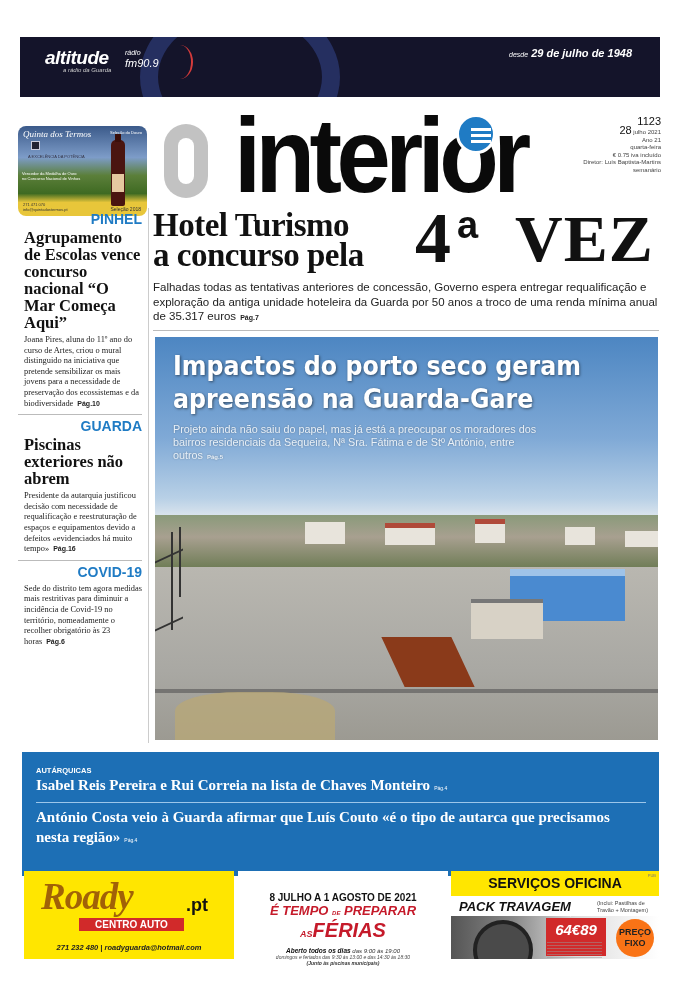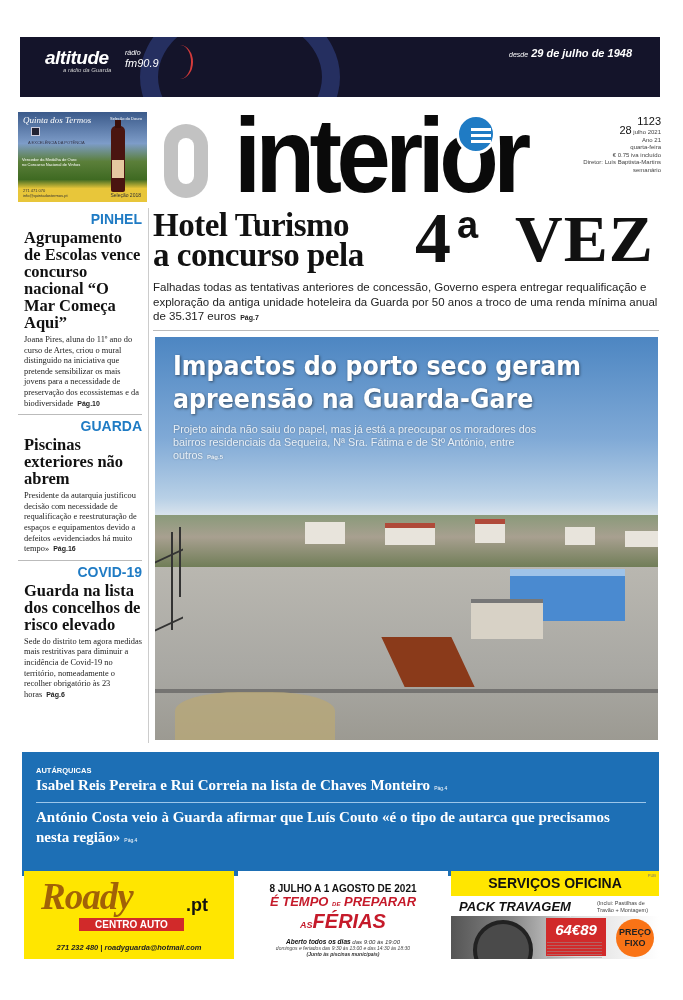--- a/index.html
+++ b/index.html
@@ -18,22 +18,22 @@
   .radio-logo .sub { display: block; font-size: 6px; font-style: italic; margin-left: 18px; margin-top: -2px; color: #ccc; }
   .radio-logo .arcs { position: absolute; left: 122px; top: -2px; width: 26px; height: 34px;
     border-right: 2px solid #d43b3b; border-radius: 50%; }
   .radio-tag { position: absolute; right: 28px; top: 9px; text-align: right; color: #fff; }
   .radio-tag .line1 { font-size: 18px; font-style: italic; white-space: nowrap; }
   .radio-tag .line1 b { font-weight: bold; }
   .radio-tag .line2 { font-size: 11px; font-style: italic; font-weight: bold; margin-top: 1px; }
   .radio-tag .line2 .small { font-size: 7px; font-weight: normal; }
 
   
-  .wine-ad { position: absolute; left: 18px; top: 112px; width: 129px; height: 90px; overflow: hidden;
-    background: linear-gradient(to bottom, #3b5a8a 0%, #7d9cc8 35%, #5b7f3a 55%, #3f6a22 75%, #e8c63a 85%, #e8c63a 100%); }
+  .wine-ad { position: absolute; left: 18px; top: 126px; width: 129px; height: 90px; overflow: hidden;
+    background: linear-gradient(to bottom, #3b5a8a 0%, #7d9cc8 35%, #5b7f3a 55%, #3f6a22 75%, #e8c63a 85%, #e8c63a 100%); border-radius: 8px; }
   .wine-ad .title { position: absolute; left: 5px; top: 3px; color: #fff; font-family: "Liberation Serif", serif; font-style: italic; font-size: 9px; }
   .wine-ad .tag { position: absolute; right: 5px; top: 4px; color: #fff; font-size: 4px; }
   .wine-ad .crest { position: absolute; left: 13px; top: 15px; width: 9px; height: 9px; background: #223; border: 1px solid #ccd; }
   .wine-ad .exc { position: absolute; left: 10px; top: 28px; color: #334; font-size: 4px; }
   .wine-ad .medal { position: absolute; left: 4px; top: 45px; color: #fff; font-size: 4px; line-height: 5px; }
   .wine-ad .bottle { position: absolute; right: 22px; top: 14px; width: 14px; height: 66px; background: #4a1510; border-radius: 5px 5px 2px 2px; }
   .wine-ad .bottle::before { content: ""; position: absolute; left: 4px; top: -6px; width: 6px; height: 8px; background: #3a0f0a; }
   .wine-ad .bottle .label { position: absolute; left: 1px; top: 34px; width: 12px; height: 18px; background: #e5c8a0; }
   .wine-ad .contact { position: absolute; left: 5px; top: 76px; color: #333; font-size: 4px; line-height: 5px; }
   .wine-ad .sel { position: absolute; right: 6px; top: 80px; color: #333; font-size: 5px; }
@@ -102,21 +102,21 @@
   .bb-pag { font-family: "Liberation Sans", sans-serif; font-size: 5px; font-weight: normal; margin-left: 4px; }
 
   
   .ad-roady { position: absolute; left: 24px; top: 871px; width: 210px; height: 88px; background: #ffe600; }
   .roady-logo { position: absolute; left: 17px; top: 4px; font-family: Liberation Serif, serif; font-weight: bold; font-style: italic; font-size: 37px; color: #a16207; letter-spacing: -1px; text-align: right; }
   .roady-pt { position: absolute; left: 162px; top: 24px; font-weight: bold; font-size: 18px; color: #111; }
   .roady-band { position: absolute; left: 55px; top: 47px; width: 105px; height: 13px; background: #d12a2a; color: #fff; font-weight: bold; font-size: 10px; text-align: center; line-height: 13px; }
   .roady-contact { position: absolute; left: 0; top: 72px; width: 100%; text-align: center; font-style: italic; font-weight: bold; font-size: 7.5px; color: #222; }
 
   .ad-ferias { position: absolute; left: 238px; top: 871px; width: 210px; height: 88px; background: #fff; text-align: center; }
-  .fer-date { margin-top: 12px; font-weight: bold; font-size: 10px; color: #111; }
+  .fer-date { margin-top: 21px; font-weight: bold; font-size: 10px; color: #111; }
   .fer-h1 { font-weight: bold; font-style: italic; font-size: 13px; color: #c51a2a; margin-top: 1px; line-height: 14px; }
   .fer-h1 .de { font-size: 6px; }
   .fer-h2 { font-weight: bold; font-style: italic; font-size: 20px; color: #c51a2a; line-height: 20px; }
   .fer-h2 .as { font-size: 9px; }
   .fer-open { font-size: 6px; font-style: italic; margin-top: 3px; color: #333; }
   .fer-open b { font-size: 6.5px; color: #111; }
   .fer-line { font-size: 5px; font-style: italic; color: #444; }
   .fer-note { font-size: 5px; font-style: italic; font-weight: bold; color: #333; }
 
   .ad-oficina { position: absolute; left: 451px; top: 871px; width: 208px; height: 88px; background: #fff; overflow: hidden; }
@@ -193,21 +193,20 @@
     <div class="s-head">Agrupamento de Escolas vence concurso nacional “O Mar Começa Aqui”</div>
     <div class="s-body"><span>Joana Pires, aluna do 11º ano do curso de Artes, criou o mural distinguido na iniciativa que pretende sensibilizar os mais jovens para a necessidade de preservação dos ecossistemas e da biodiversidade</span><span class="pag">Pág.10</span></div>
   </div>
   <div class="story">
     <div class="kicker">GUARDA</div>
     <div class="s-head">Piscinas exteriores não abrem</div>
     <div class="s-body"><span>Presidente da autarquia justificou decisão com necessidade de requalificação e reestruturação de espaços e equipamentos devido a defeitos «evidenciados há muito tempo»</span><span class="pag">Pág.16</span></div>
   </div>
   <div class="story">
     <div class="kicker">COVID-19</div>
-    <div class="s-head">Guarda na lista dos concelhos de risco elevado</div>
     <div class="s-body"><span>Sede do distrito tem agora medidas mais restritivas para diminuir a incidência de Covid-19 no território, nomeadamente o recolher obrigatório às 23 horas</span><span class="pag">Pág.6</span></div>
   </div>
 </div>
 <div class="col-divider"></div>
 
 <div class="lead">
   <div class="lead-left">
       <div>Hotel Turismo</div>
       <div>a concurso pela</div>
     </div>

